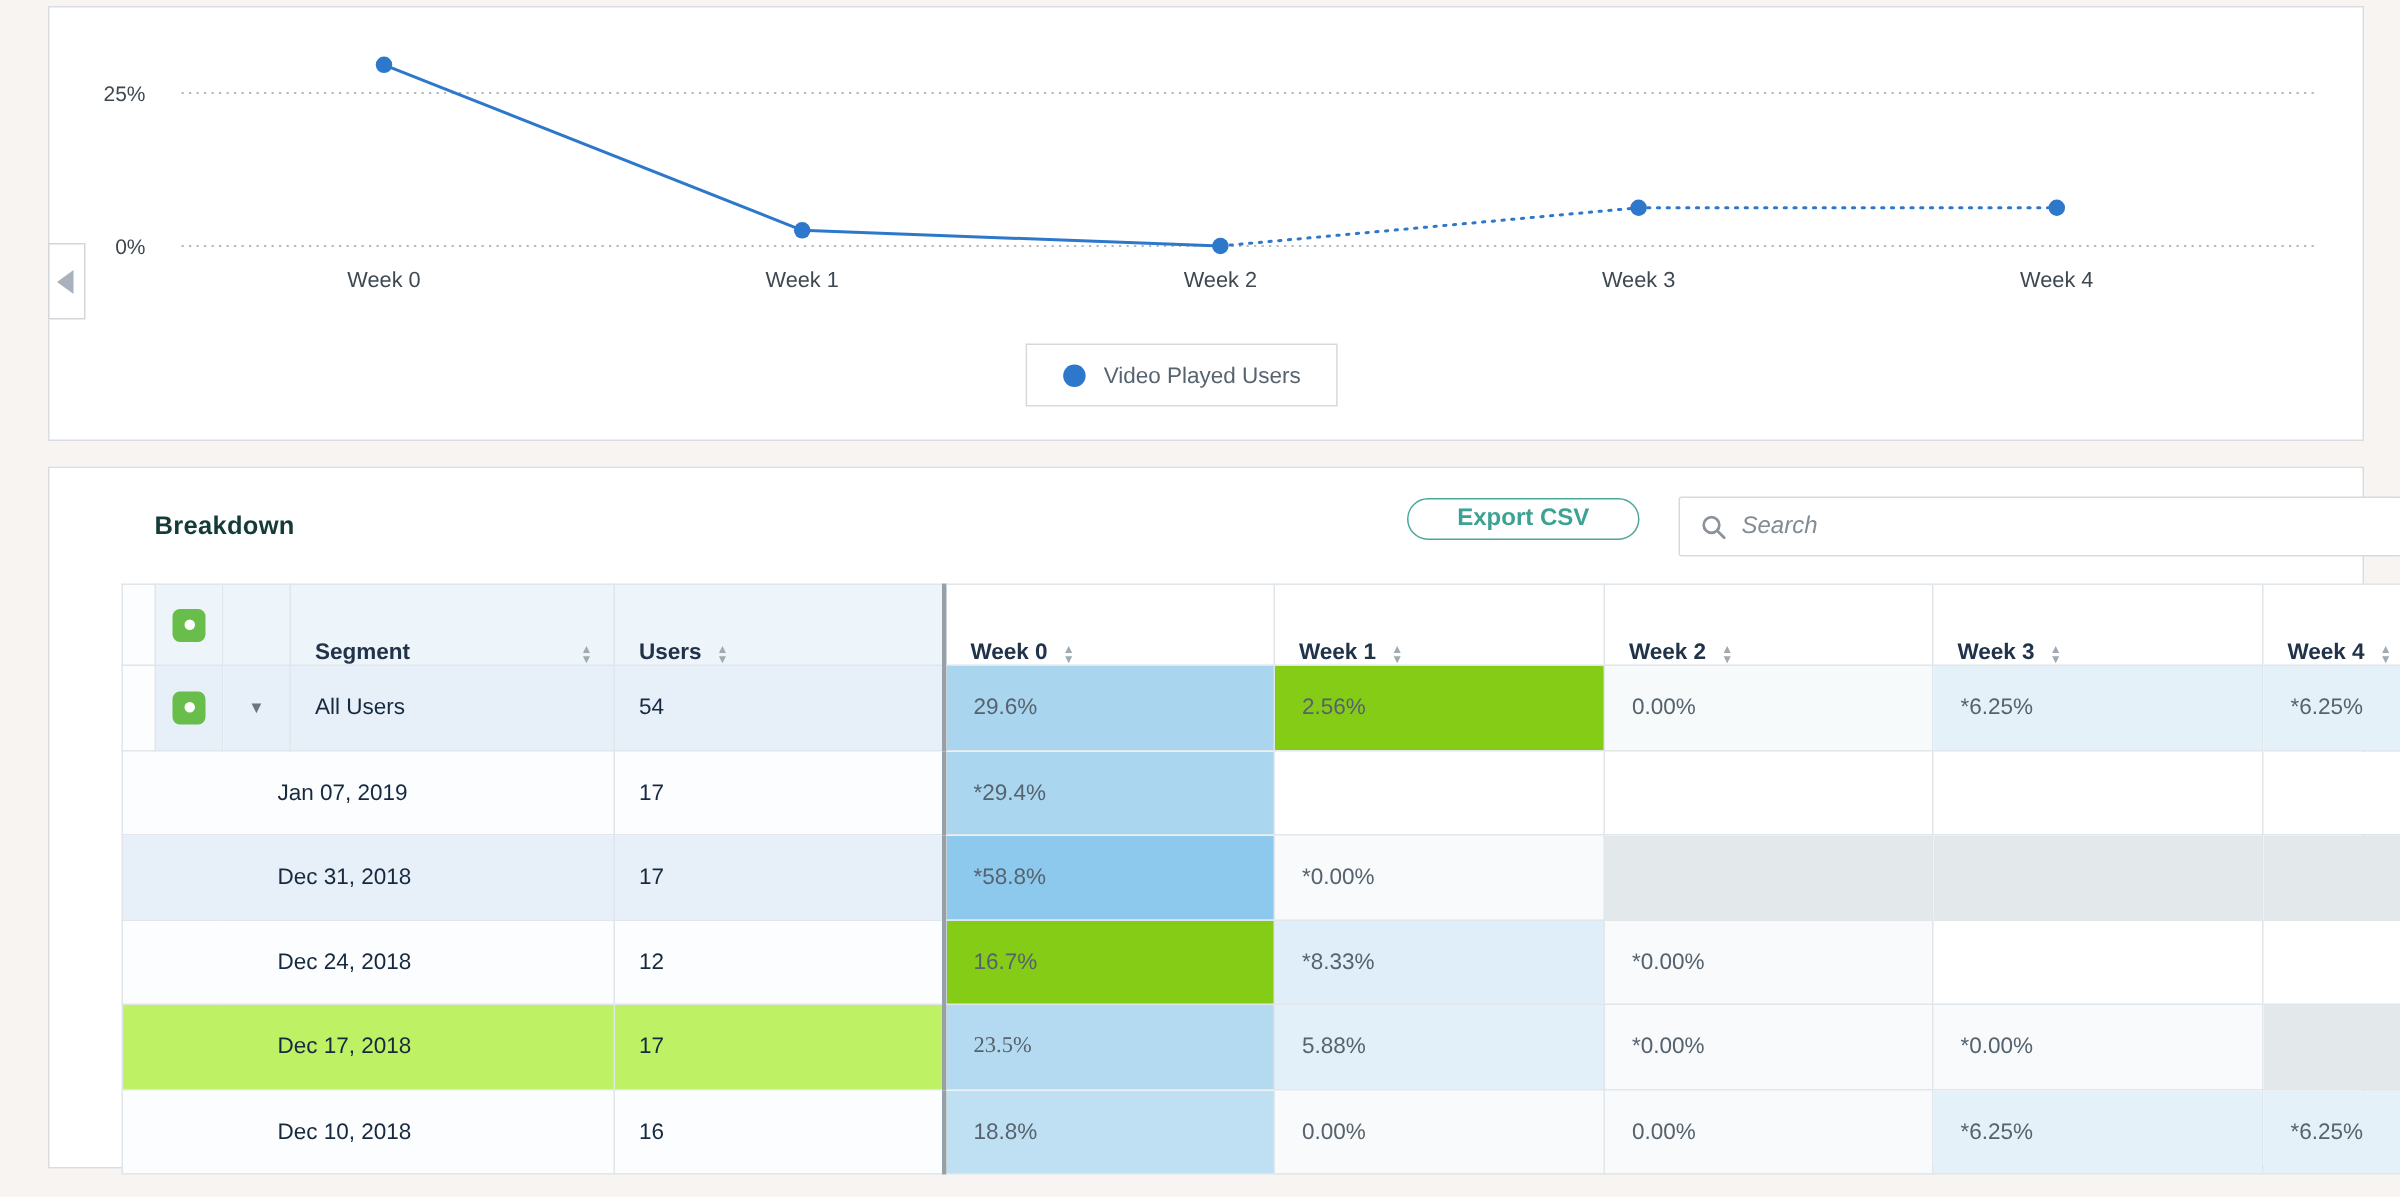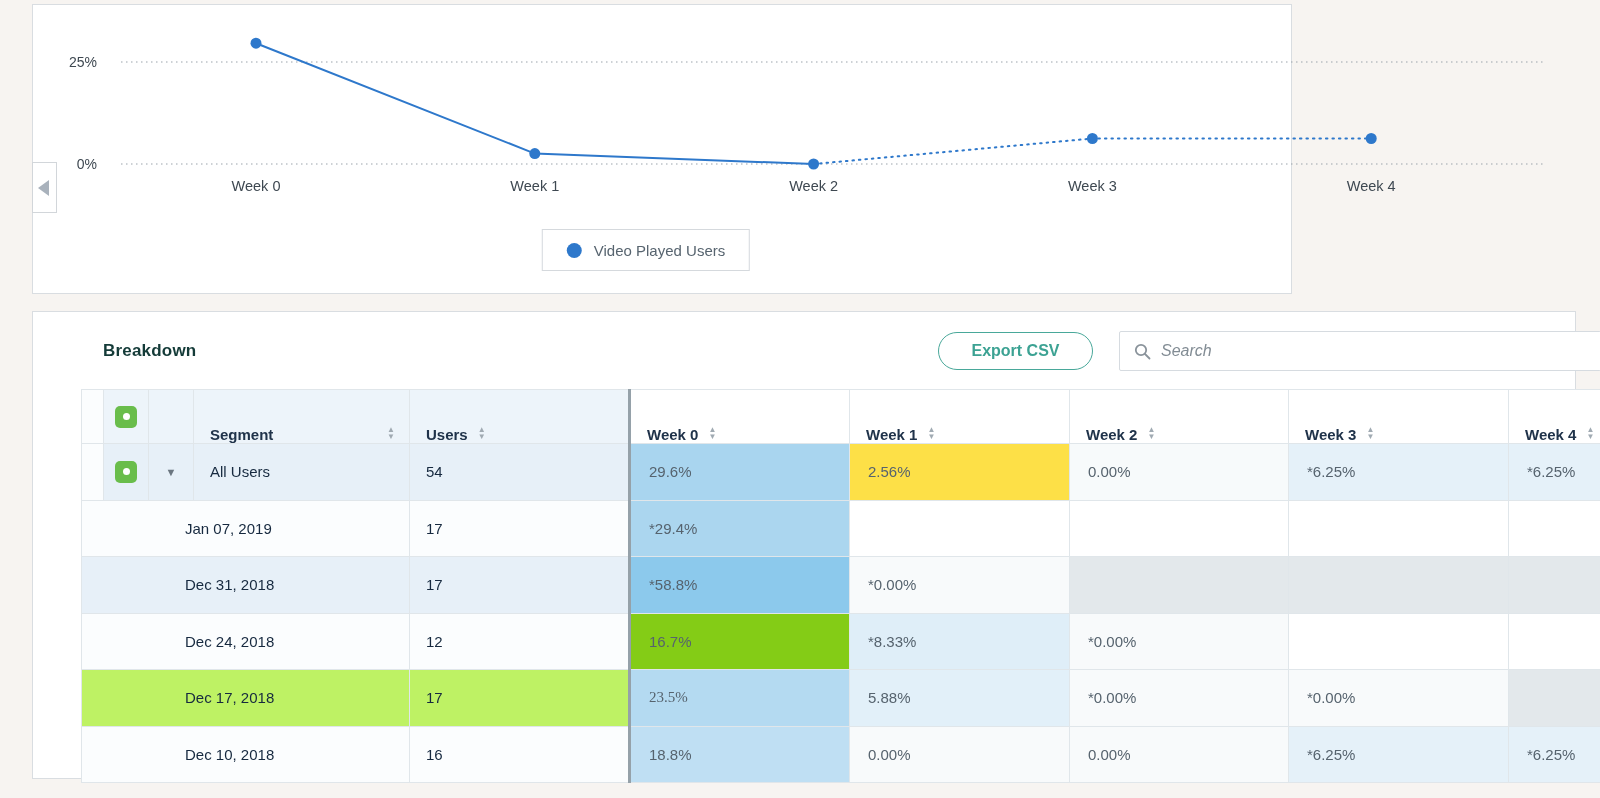--- a/index.html
+++ b/index.html
@@ -7,21 +7,21 @@
   body {
     background:#f7f4f1;
     font-family:"Liberation Sans", sans-serif;
     position:relative;
     overflow:hidden;
   }
   .card {
     position:absolute; background:#fff; border:1px solid #d9dde1;
   }
   
-  .chart-card { left:32px; top:4px; width:1260px; height:290px; }
+  .chart-card { left:32px; top:4px; width:1544px; height:290px; }
   #chart-svg { position:absolute; left:0; top:0; }
   .gridline { stroke:#9aa3ab; stroke-width:1; stroke-dasharray:1.5 3.5; }
   .ylabel { font-size:14px; fill:#3e4851; font-family:"Liberation Sans",sans-serif; }
   .xlabel { font-size:14.5px; fill:#3e4851; font-family:"Liberation Sans",sans-serif; }
   .line-solid { fill:none; stroke-width:2; }
   .line-dashed { fill:none; stroke-width:2; stroke-dasharray:1.5 5; stroke-linecap:round; }
   .legend-box {
     position:absolute; top:224px; left:50%; transform:translateX(-50%); margin-left:-16px;
     height:42px; padding:0 24px; background:#fff; border:1px solid #d5d9dd;
     display:flex; align-items:center; gap:12px; white-space:nowrap;
@@ -41,21 +41,21 @@
     margin-right:3px;
   }
   
   .table-card { left:32px; top:311px; width:1544px; height:468px;padding-left:48px; }
   .card-header { position:relative; height:77px; }
   .bd-title {
     position:absolute; left:22px; top:50%; transform:translateY(-50%);
     font-size:17px; font-weight:bold; color:#143b38; letter-spacing:.2px;
   }
   .export-btn {
-    position:absolute; left:857px; top:20px; width:155px; height:38px;
+    position:absolute; left:857px; top:20px; width:155px; height:28px;
     background:#fff; border:1.5px solid #49a89a; border-radius:19px;
     color:#3ca293; font-size:16px; font-weight:600; font-family:"Liberation Sans",sans-serif;
     cursor:pointer;
   }
   .search-box {
     position:absolute; left:1038px; top:19px; width:482px; height:40px;
     border:1px solid #d6dbe0; border-radius:2px; background:#fff;
     display:flex; align-items:center; padding-left:14px; gap:10px;
   }
   .search-input {
@@ -65,21 +65,21 @@
   .search-input::placeholder { font-style:italic; color:#828c94; }
   
   table { width:1542px; border-collapse:collapse; table-layout:fixed; }
   th, td {
     border:1px solid #e0e6ea; overflow:hidden; white-space:nowrap;
     font-size:15px; text-align:left; vertical-align:middle;
   }
   th { height:51px; font-weight:600; color:#20334a; background:#edf4fa; }
   th.week-h { background:#fff; }
   td { height:56.5px; }
-  .th-flex { display:flex; align-items:flex-start; gap:10px; padding:0 14px 0 16px;margin-top:36px; }
+  .th-flex { display:flex; align-items:flex-end; gap:10px; padding:0 14px 0 16px;margin-top:36px; }
   .th-flex.spread { justify-content:space-between; }
   .sorter { display:inline-flex; flex-direction:column; line-height:7px; font-size:8px; color:#a0aab2; }
   .spacer-cell { background:#fbfdfe; }
   .checkbox {
     width:22px; height:22px; border-radius:5px; background:#69bd4b;
     margin:0 auto; display:flex; align-items:center; justify-content:center; cursor:pointer;
   }
   .checkbox-dot { width:7px; height:7px; border-radius:50%; background:#fff; }
   .caret { text-align:center; color:#6b7680; font-size:11px; cursor:pointer; }
   .seg-cell { padding-left:16px; color:#16293f; }
@@ -226,21 +226,21 @@
       <td class="spacer-cell"></td>
       <td>
         <div class="checkbox">
           <div class="checkbox-dot"></div>
         </div>
       </td>
       <td class="caret"><span>▼</span></td>
       <td class="seg-cell">All Users</td>
       <td class="users-cell">54</td>
       <td class="week-cell w0" style="background: rgb(169, 213, 239);">29.6%</td>
-      <td class="week-cell" style="background: #fde047;">2.56%</td>
+      <td class="week-cell" style="background: #84cc16;">2.56%</td>
       <td class="week-cell" style="background: rgb(247, 250, 251);">0.00%</td>
       <td class="week-cell" style="background: rgb(229, 241, 249);">*6.25%</td>
       <td class="week-cell" style="background: rgb(229, 241, 249);">*6.25%</td>
     </tr>
 
     <tr style="background: rgb(251, 253, 254);">
       <td class="date-cell" colspan="4">Jan 07, 2019</td>
       <td class="users-cell">17</td>
       <td class="week-cell w0" style="background: rgb(171, 214, 239);">*29.4%</td>
       <td class="week-cell" style="background: rgb(255, 255, 255);"></td>

